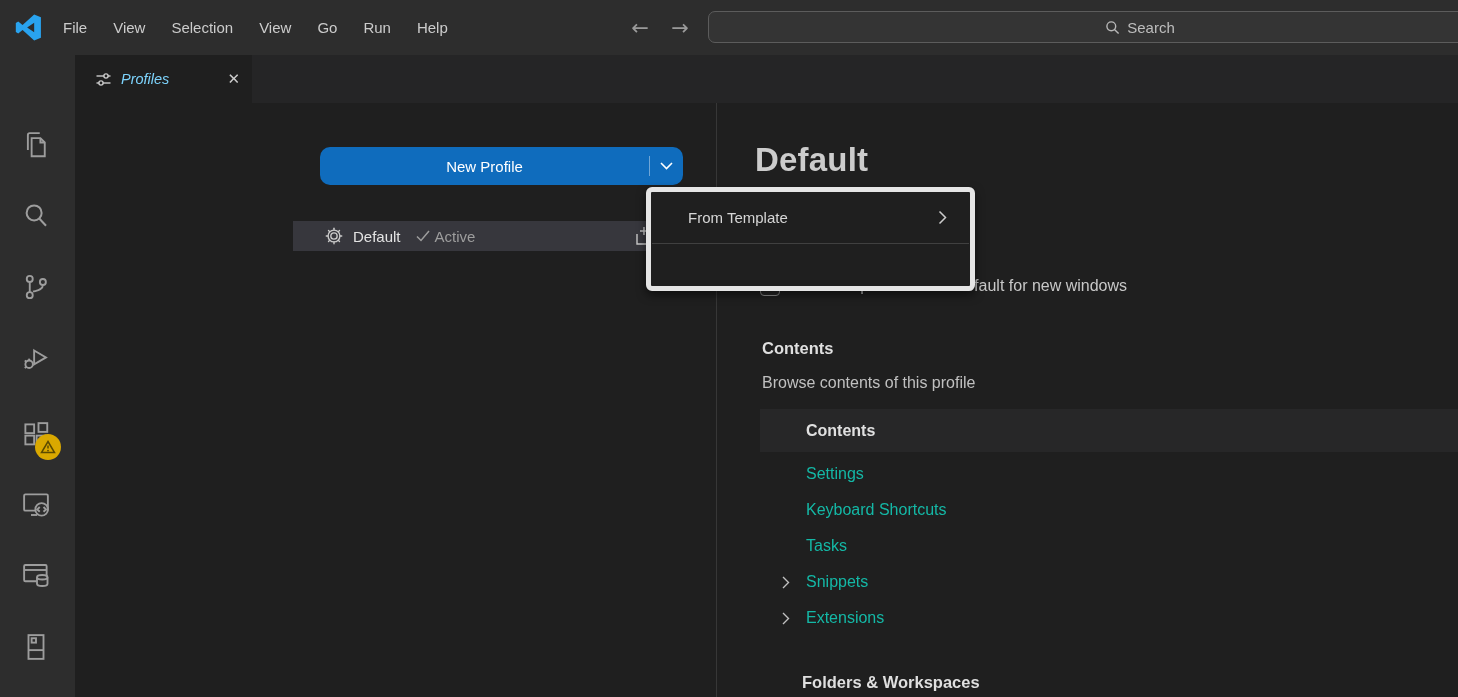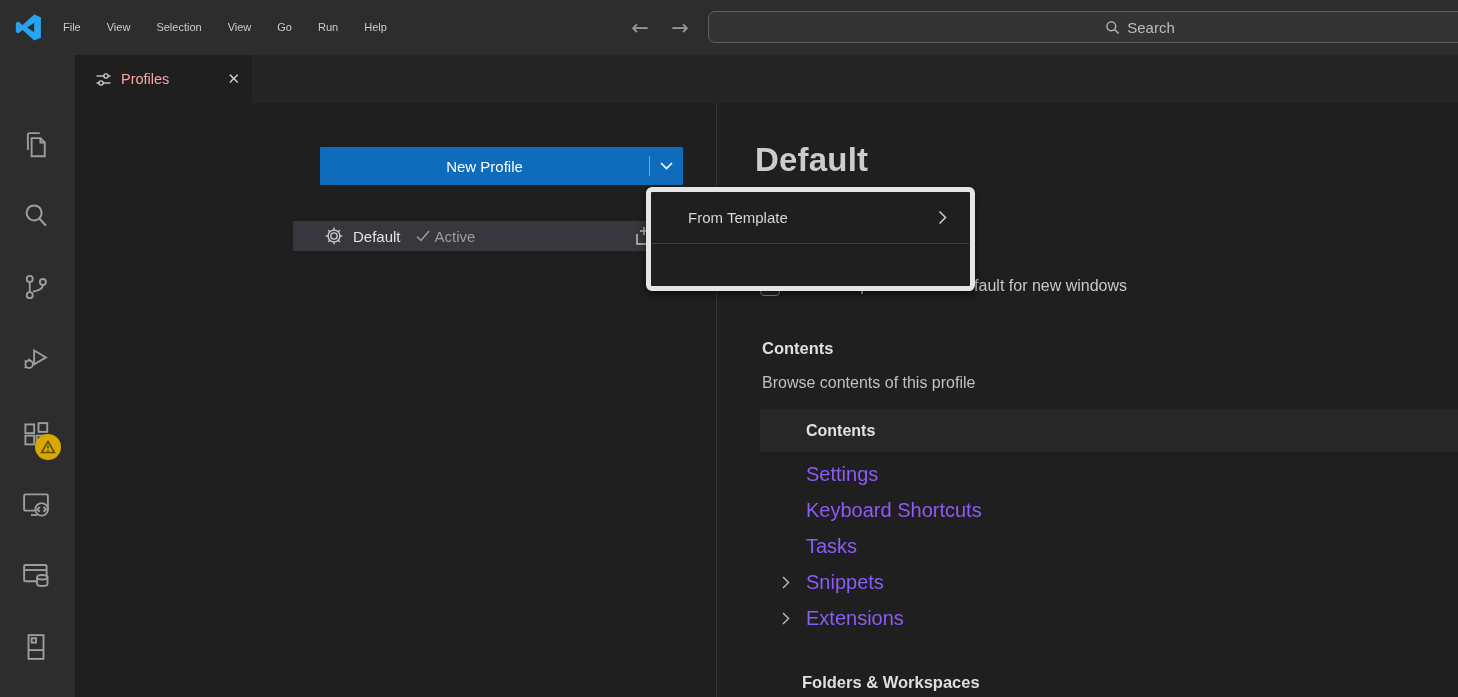--- a/index.html
+++ b/index.html
@@ -11,21 +11,21 @@
   }
 
   
   .titlebar {
     position: absolute; left: 0; top: 0; width: 1458px; height: 55px;
     background: #2D2D2D; display: flex; align-items: center;
   }
   .vscode-logo { position: absolute; left: 15px; top: 14px; width: 27px; height: 27px; }
   .menubar { display: flex; margin-left: 50px; height: 55px; align-items: center; }
   .menubar .menu-item {
-    padding: 0 13px; color: #CCCCCC; font-size: 11px; line-height: 55px; cursor: default;
+    padding: 0 13px; color: #CCCCCC; font-size: 15px; line-height: 55px; cursor: default;
   }
   .nav-arrows { position: absolute; left: 620px; top: 0; height: 55px; display: flex; align-items: center; }
   .nav-arrow { width: 40px; text-align: center; color: #9A9A9A; font-size: 21px; font-family: "DejaVu Sans", sans-serif; }
   .search-box {
     position: absolute; left: 708px; top: 11px; width: 864px; height: 32px;
     background: #343434; border: 1px solid #5C5C5C; border-radius: 7px;
     display: flex; align-items: center; justify-content: center; gap: 7px;
   }
   .search-box .search-label { color: #BDBDBD; font-size: 15px; }
 
@@ -37,30 +37,30 @@
     position: absolute; left: 35px; top: 379px; width: 26px; height: 26px; border-radius: 50%;
     background: #D9A800; display: flex; align-items: center; justify-content: center;
   }
 
   .editor-col { flex: 1; display: flex; flex-direction: column; min-width: 0; }
   .tabstrip { height: 48px; background: #252526; display: flex; flex: none; }
   .tab {
     width: 177px; height: 48px; background: #1F1F1F; display: flex; align-items: center;
     padding: 0 12px 0 20px; cursor: default;
   }
-  .tab .tab-title { color: #fca5a5; font-size: 14.5px; margin-left: 9px; }
+  .tab .tab-title { font-style: italic; color: #7dd3fc; font-size: 14.5px; margin-left: 9px; }
   .tab .tab-close { margin-left: auto; color: #CCCCCC; font-size: 15px; line-height: 15px; font-family: "DejaVu Sans", sans-serif; }
 
   .editor { position: relative; flex: 1; background: #1F1F1F; overflow: hidden; }
   .pane-divider { position: absolute; left: 641px; top: 0; bottom: 0; width: 1px; background: #373737; }
 
   
   .new-profile-btn {
     position: absolute; left: 245px; top: 44px; width: 363px; height: 38px;
-    background: #0F6CBD; border-radius: 1px; display: flex; cursor: pointer;
+    background: #0F6CBD; border-radius: 10px; display: flex; cursor: pointer;
   }
   .new-profile-btn .btn-main {
     width: 329px; display: flex; align-items: center; justify-content: center;
     color: #FFFFFF; font-size: 15px;
   }
   .new-profile-btn .btn-sep { width: 1px; margin: 9px 0; background: rgba(255,255,255,0.4); }
   .new-profile-btn .btn-drop { flex: 1; display: flex; align-items: center; justify-content: center; }
 
   .profile-row {
     position: absolute; left: 218px; top: 118px; width: 390px; height: 30px;
@@ -100,21 +100,21 @@
   .section-heading { position: absolute; left: 687px; font-size: 16.5px; font-weight: bold; color: #DFDFDF; }
   .section-desc { position: absolute; left: 687px; top: 271px; font-size: 16px; color: #C0C0C0; }
 
   .table-header {
     position: absolute; left: 685px; right: 0; top: 306px; height: 43px;
     background: #272728; color: #E0E0E0; font-weight: bold; font-size: 16px;
     line-height: 43px; padding-left: 46px;
   }
   .table-row {
     position: absolute; left: 685px; right: 0; height: 36px;
-    color: #8b5cf6; font-size: 20px; line-height: 36px; padding-left: 46px; cursor: pointer;
+    color: #14b8a6; font-size: 16px; line-height: 36px; padding-left: 46px; cursor: pointer;
   }
   .table-row .twistie { position: absolute; left: 22px; top: 12px; }
 
   .folders-heading { top: 570px; margin-left: 40px; }
   .contents-heading { top: 236px; }
 
   svg { display: block; }
 </style>
 </head>
 <body>

